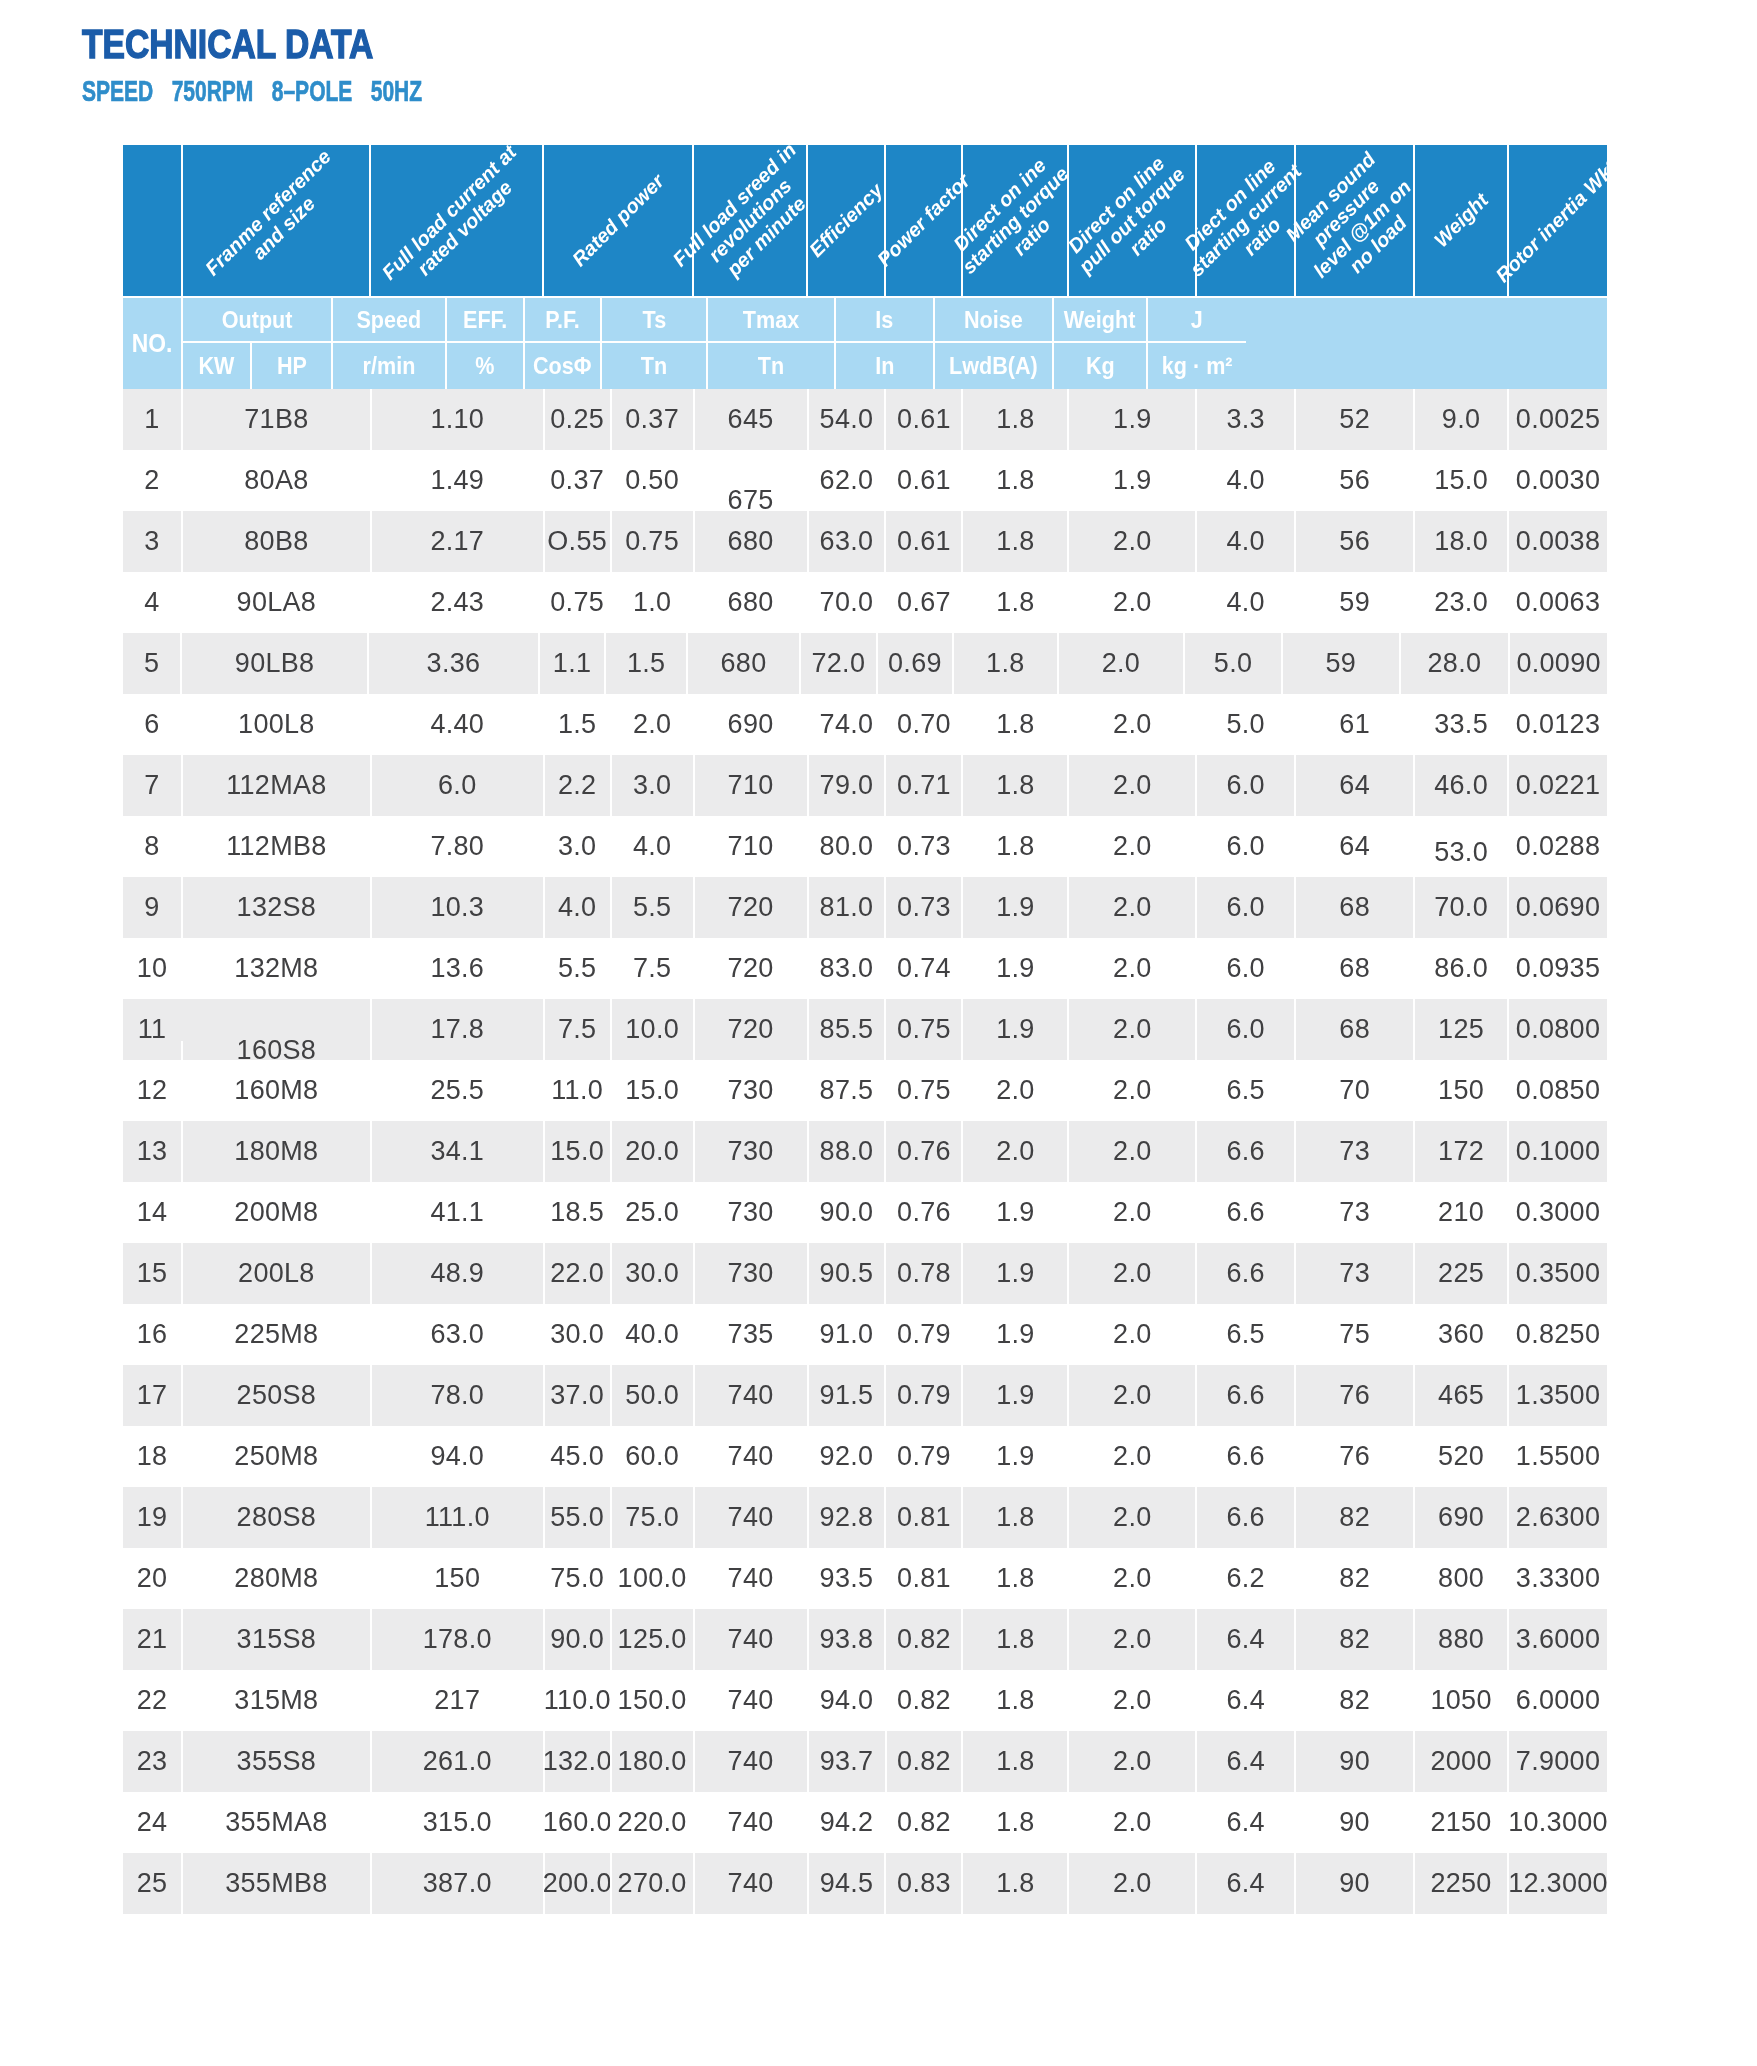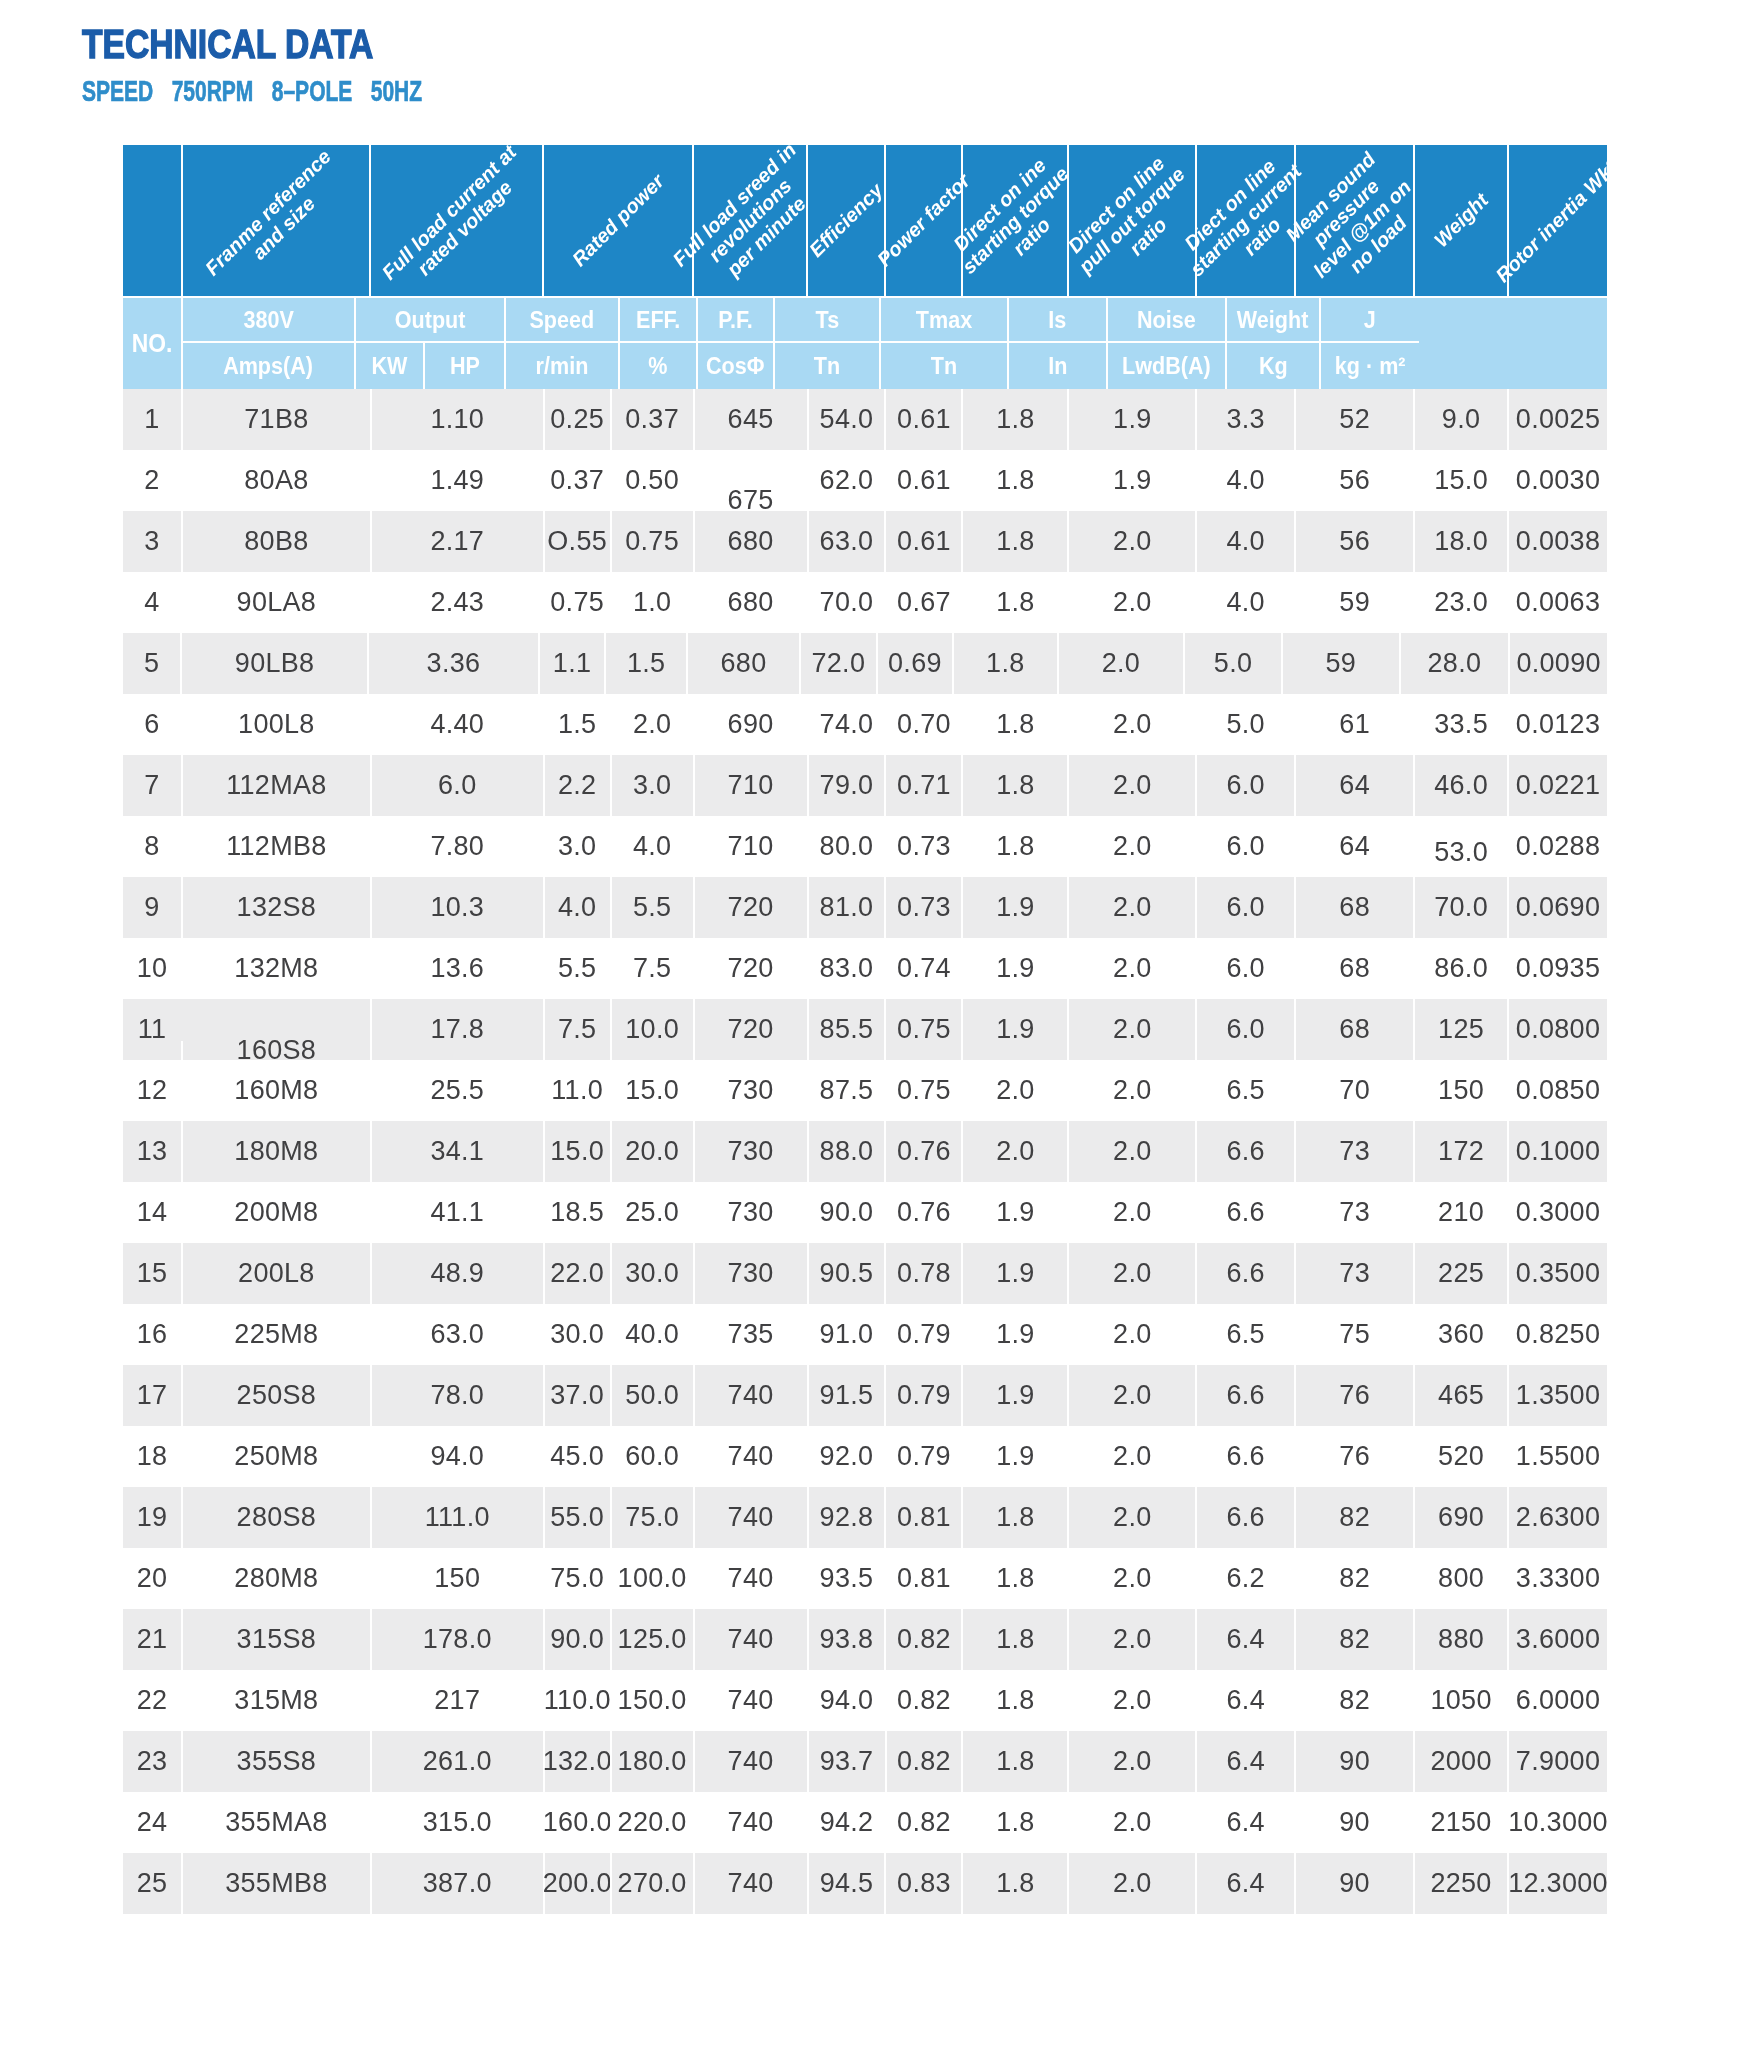--- a/index.html
+++ b/index.html
@@ -91,30 +91,20 @@
           <div class="rot-label">Weight</div>
         </div>
         <div class="rot-cell" style="width: 100px;">
           <div class="rot-label">Rotor inertia Wk2</div>
         </div>
       </div>
     <div class="grp-row" id="group-row">
         <div class="grp-cell full" style="width: 58px;">
           <div class="cond">NO.</div>
         </div>
-        <div class="grp-cell" style="width: 173px;">
-          <div class="grp-top">
-            <div class="cond">380V</div>
-          </div>
-          <div class="grp-bottom">
-            <div class="grp-bot">
-              <div class="cond">Amps(A)</div>
-            </div>
-          </div>
-        </div>
         <div class="grp-cell" style="width: 150px;">
           <div class="grp-top">
             <div class="cond">Output</div>
           </div>
           <div class="grp-bottom">
             <div class="grp-bot" style="flex: 0 0 67px;">
               <div class="cond">KW</div>
             </div>
             <div class="grp-bot" style="flex: 0 0 83px;">
               <div class="cond">HP</div>

